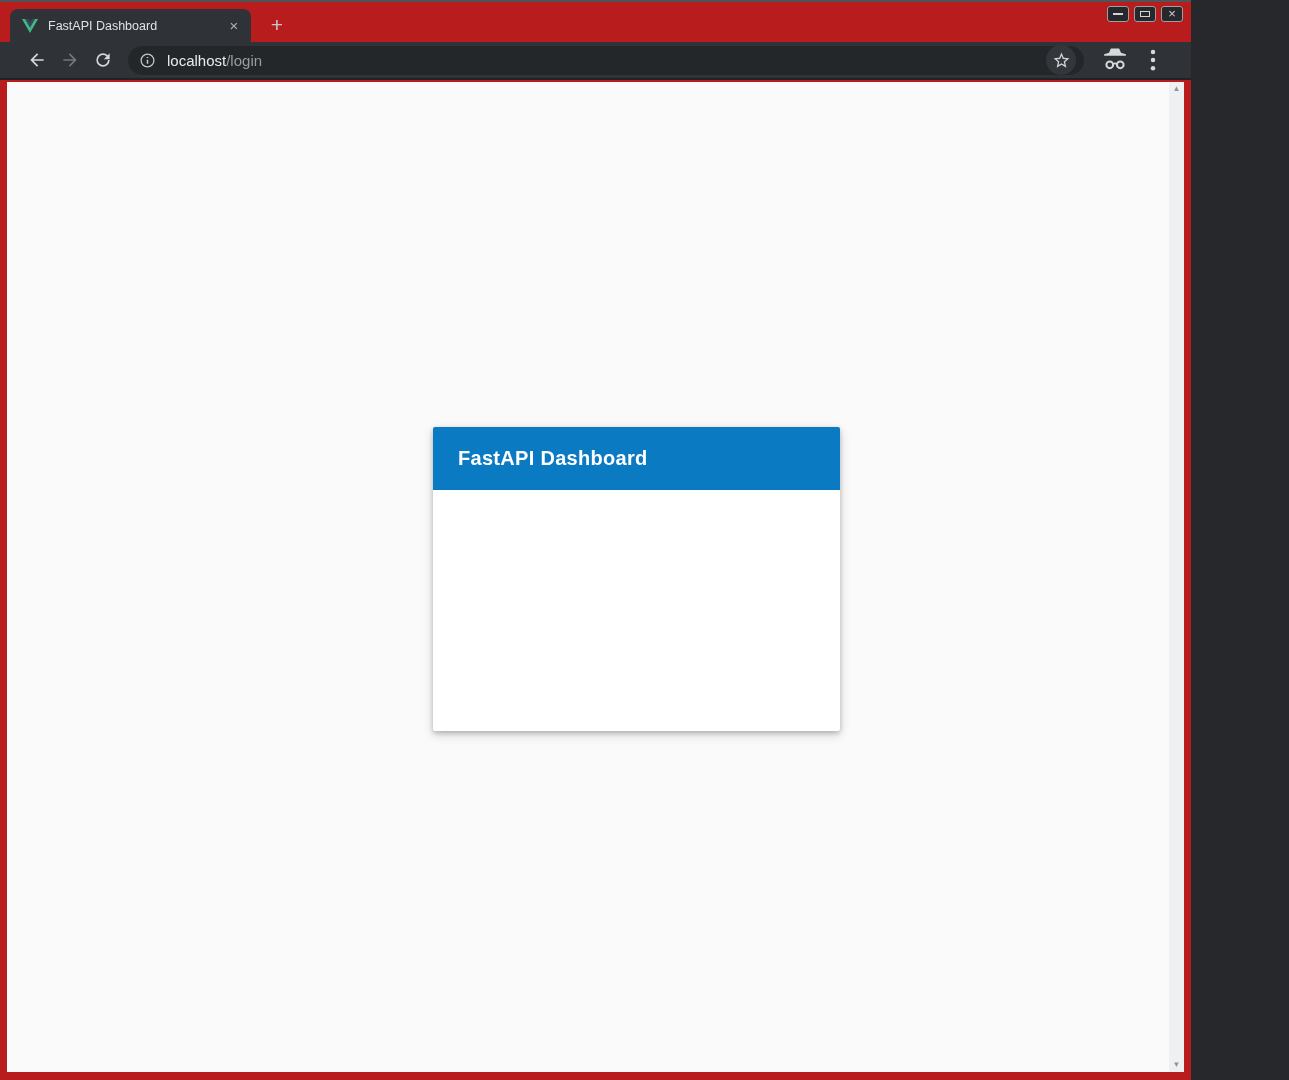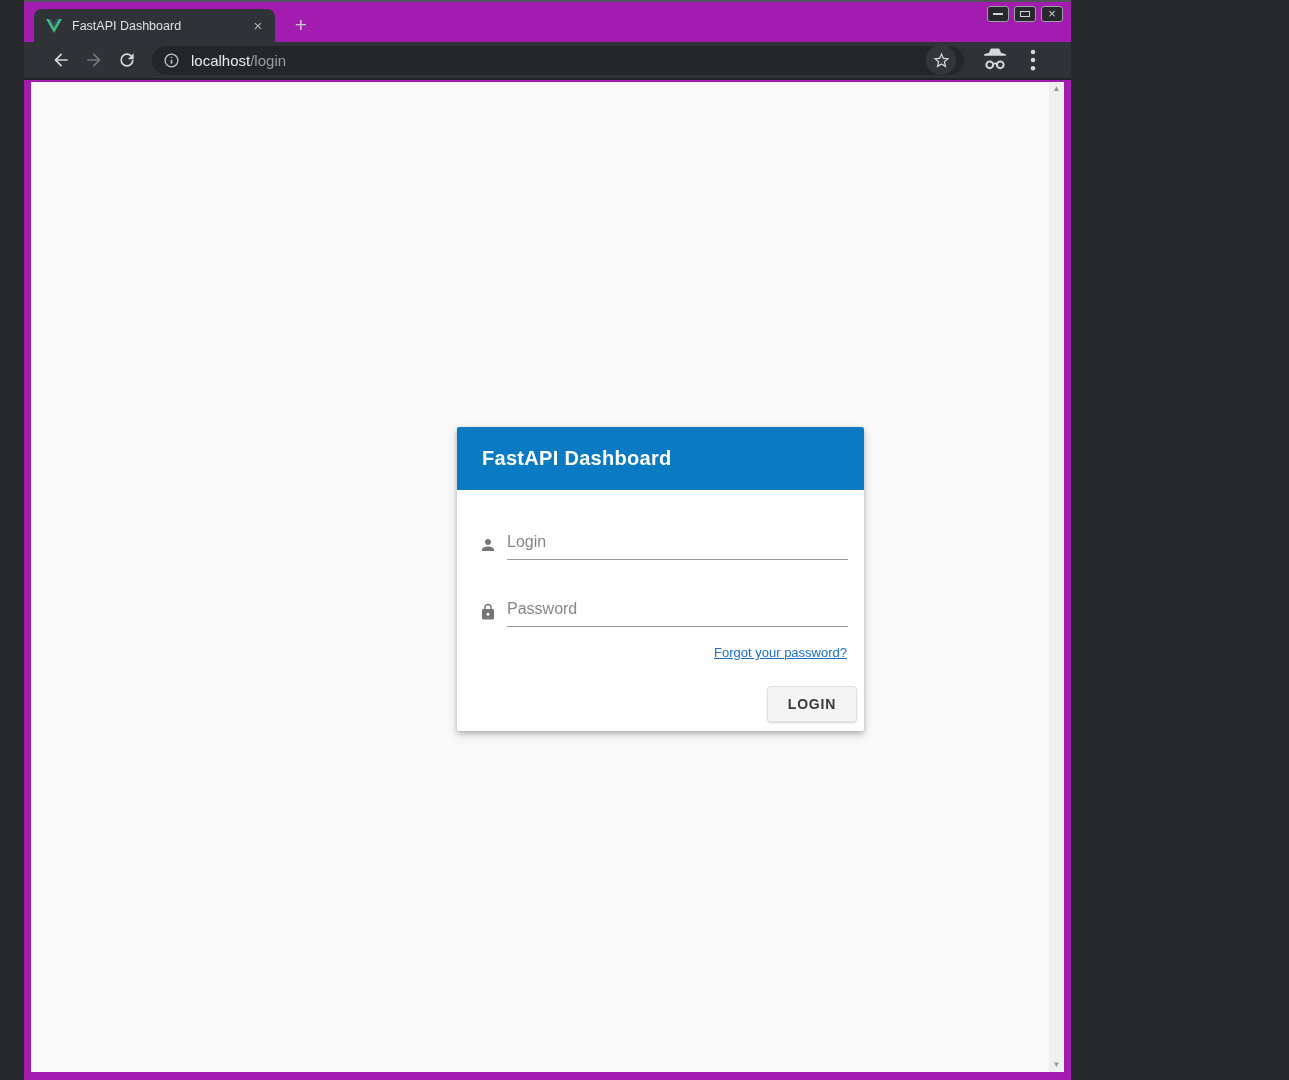--- a/index.html
+++ b/index.html
@@ -1,19 +1,19 @@
 <!DOCTYPE html>
 <html><head>
 <meta charset="utf-8">
 <style>
   * { margin:0; padding:0; box-sizing:border-box; }
   html,body { width:1289px; height:1080px; }
   body { font-family:"Liberation Sans", sans-serif; background:#26282b; overflow:hidden; }
 
-  .window { position:relative; width:1047px; height:1080px; background:#a21caf;margin-left:24px; }
+  .window { position:relative; width:1191px; height:1080px; background:#b91c1c; }
   .top-highlight { position:absolute; top:0; left:0; right:0; height:2px; background:#505458; }
 
   
   .tabstrip { position:absolute; top:2px; left:0; right:0; height:40px; }
   .tab { position:absolute; left:10px; top:7px; width:241px; height:33px;
          background:#2f3337; border-radius:8px 8px 0 0;
          display:flex; align-items:center; padding:0 8px 0 12px; }
   .tab-favicon { width:16px; height:16px; flex:0 0 16px; margin-right:10px; }
   .tab-title { color:#dfe1e4; font-size:12.5px; flex:1; white-space:nowrap; overflow:hidden; }
   .tab-close { color:#aeb2b5; font-size:15px; width:18px; height:18px; line-height:17px;
@@ -155,40 +155,20 @@
       </svg>
     </div>
   </div>
 
   <div class="page">
 
     <div class="card">
       <div class="card-header">
         <span class="card-title">FastAPI Dashboard</span>
       </div>
-      <div class="card-body">
-
-        <div class="field-row login">
-          <svg class="field-icon" viewBox="0 0 24 24" fill="#757575">
-            <path d="M12 12c2.21 0 4-1.79 4-4s-1.79-4-4-4-4 1.79-4 4 1.79 4 4 4zm0 2c-2.67 0-8 1.34-8 4v2h16v-2c0-2.66-5.33-4-8-4z"></path>
-          </svg>
-          <input class="field-input" type="text" placeholder="Login" style="">
-        </div>
-
-        <div class="field-row password">
-          <svg class="field-icon" viewBox="0 0 24 24" fill="#757575">
-            <path d="M18 8h-1V6c0-2.76-2.24-5-5-5S7 3.24 7 6v2H6c-1.1 0-2 .9-2 2v10c0 1.1.9 2 2 2h12c1.1 0 2-.9 2-2V10c0-1.1-.9-2-2-2zm-6 9c-1.1 0-2-.9-2-2s.9-2 2-2 2 .9 2 2-.9 2-2 2zM9 6c0-1.66 1.34-3 3-3s3 1.34 3 3v2H9V6z"></path>
-          </svg>
-          <input class="field-input" type="password" placeholder="Password" style="">
-        </div>
-
-        <a class="forgot-link" href="#">Forgot your password?</a>
-
-        <button class="login-btn">LOGIN</button>
-      </div>
     </div>
 
     <div class="scrollbar">
       <span class="scroll-arrow">▲</span>
       <span class="scroll-arrow">▼</span>
     </div>
   </div>
 </div>
 
 </body></html>

